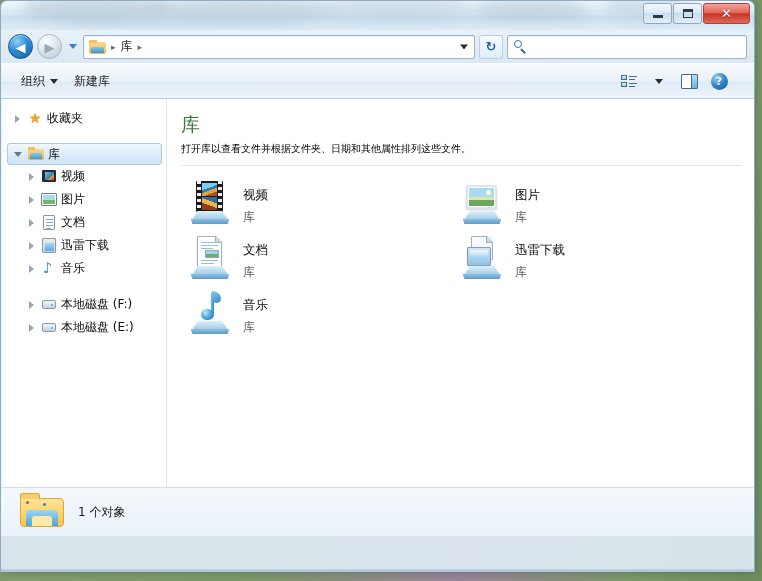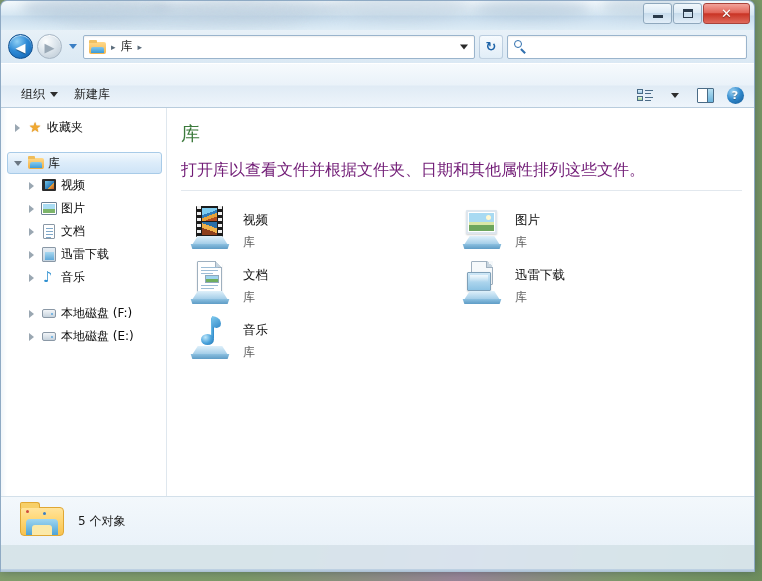--- a/index.html
+++ b/index.html
@@ -138,21 +138,21 @@
   
   #menubar {
     height: 23px; display: flex; align-items: center; padding-left: 10px; gap: 2px;
     background: linear-gradient(to bottom, rgba(240,247,252,0.92), rgba(228,240,249,0.92));
     border-bottom: 1px solid rgba(255,255,255,.5);
   }
   .menuitem { font-size: 12px; color: #101010; padding: 2px 9px; cursor: default; }
 
   
   #cmdbar {
-    height: 45px; display: flex; align-items: flex-end; padding: 0 6px 0 12px;
+    height: 36px; display: flex; align-items: center; padding: 0 22px 0 12px;
     background: linear-gradient(to bottom, #f6fafd 0%, #eaf2f9 48%, #e0ebf5 52%, #eef5fb 100%);
     border-top: 1px solid #ffffff;
     border-bottom: 1px solid #b8ccdd;
   }
   .cmdbtn { font-size: 12px; color: #1a1a1a; padding: 4px 8px; display: flex;
             align-items: center; gap: 5px; border-radius: 3px; cursor: default; }
   .cmd-caret { width: 0; height: 0; border-left: 4px solid transparent;
                border-right: 4px solid transparent; border-top: 5px solid #2d2d2d; }
   #cmdright { margin-left: auto; display: flex; align-items: center; gap: 4px; }
   .icobtn { width: 26px; height: 24px; display: flex; align-items: center;
@@ -261,21 +261,21 @@
                     border-radius: 50%;
                     background: radial-gradient(circle at 35% 30%, #bfe6f8, #3f9ad4 70%, #1f6ea8); }
   .ico-net .mon2 { position: absolute; left: 6px; top: 4px; width: 10px; height: 8px;
                    background: linear-gradient(to bottom,#cfe4f3,#6fa5cd);
                    border: 1.2px solid #4c708d; border-radius: 1px; }
   .tree-gap { height: 13px; }
 
   
   #content { flex: 1; background: #fff; padding: 13px 0 0 14px; position: relative; }
   #lib-title { font-size: 19px; color: #3c7a3c; font-weight: normal; letter-spacing: .5px; }
-  #lib-desc { font-size: 16px; color: #701a75; margin-top: 13px; }
+  #lib-desc { font-size: 10px; color: #000000; margin-top: 4px; }
   #content-rule { height: 1px; background: #e2e8ee; margin: 9px 12px 0 0; }
   #grid { display: flex; flex-wrap: wrap; margin-top: 10px; }
   .libitem { width: 272px; height: 55px; display: flex; align-items: flex-start;
              gap: 10px; padding: 4px 0 0 6px; cursor: default; }
   .big-ico { width: 46px; height: 46px; flex: none; position: relative; }
   
   .ped { position: absolute; left: 2px; bottom: 2px; width: 42px; height: 13px; }
   .ped .top { position: absolute; left: 3px; top: 0; width: 36px; height: 9px;
               background: linear-gradient(to bottom,#dff0fa,#9cc9e6);
               transform: skewX(0deg);
@@ -706,17 +706,17 @@
 
   <div id="statusbar">
     <div id="statusicon">
       <div class="fb"></div>
         <div class="ft"></div>
       <div class="dot1"></div>
         <div class="dot2"></div>
       <div class="shelf"></div>
         <div class="shelfin"></div>
     </div>
-    <div id="statustext">5 个对象</div>
+    <div id="statustext">1 个对象</div>
   </div>
 
   <div id="bottomedge"></div>
 </div>
 
 </body></html>

